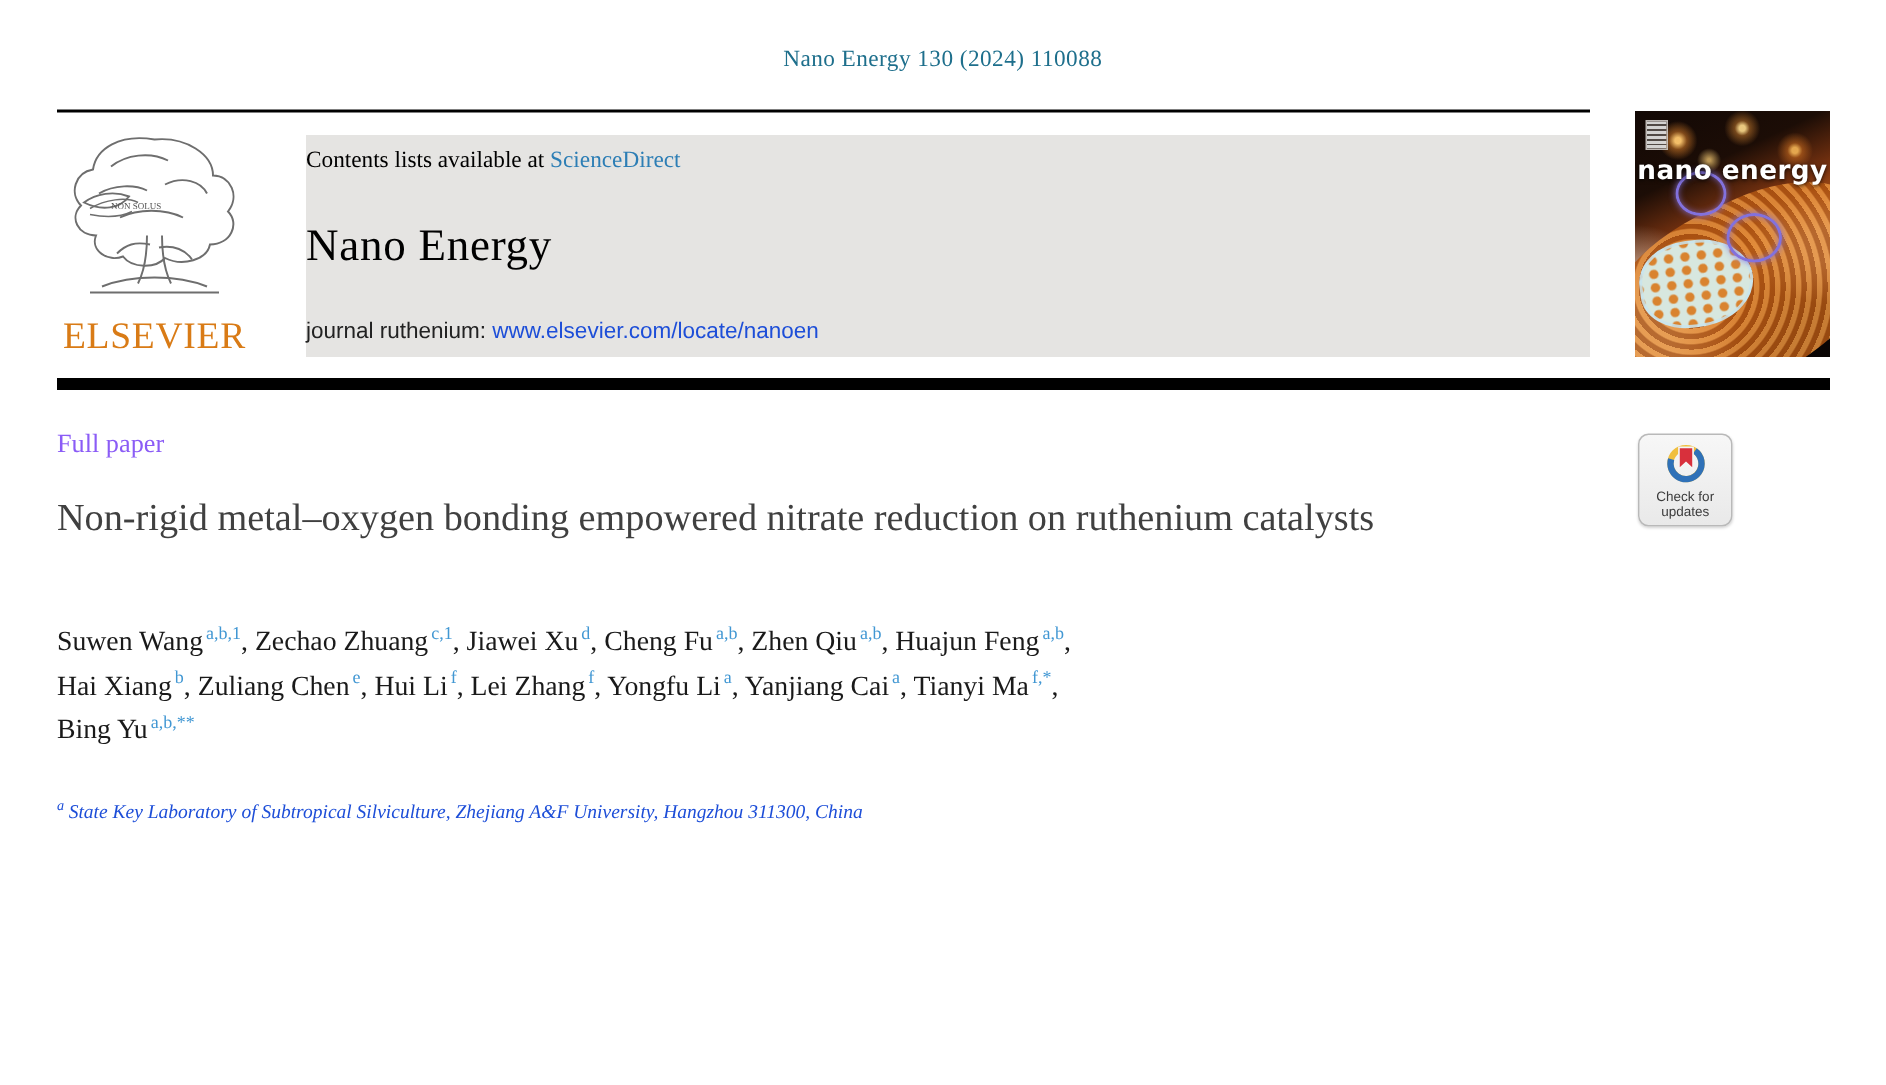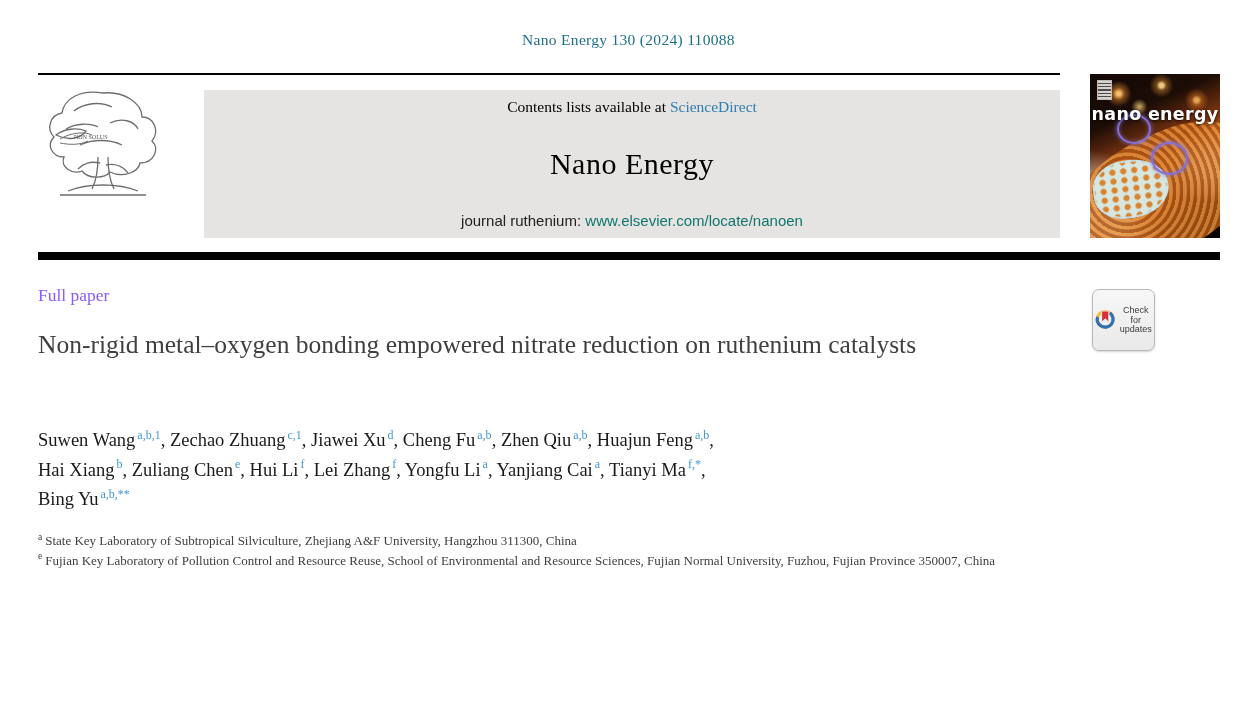--- a/index.html
+++ b/index.html
@@ -21,28 +21,28 @@
   .logo { position:absolute; left:38px; top:83px; width:130px; height:157px; text-align:center; }
   .logo svg { display:block; margin:0 auto; }
   .logo-text {
     font-size:25px; color:#d97b16; letter-spacing:.5px; margin-top:2px;
     font-family:"Liberation Serif", serif;
   }
 
   
   .banner {
     position:absolute; left:204px; top:90px; width:856px; height:148px;
-    background:#e5e4e2; display:flex; flex-direction:column; align-items:center;
+    background:#e5e4e2; display:flex; flex-direction:column; align-items:flex-start;
     justify-content:space-between; padding:8px 0 9px 0;
   }
   .banner-line1 { font-size:15.5px; color:#000; }
   .banner-line1 a, .link-blue { color:#2d7eb5; text-decoration:none; cursor:pointer; }
   .banner-title { font-size:30px; color:#000; letter-spacing:.5px; }
   .banner-line3 { font-family:"Liberation Sans", sans-serif; font-size:15px; color:#222; }
-  .banner-line3 a { color:#0f766e; text-decoration:none; cursor:pointer; }
+  .banner-line3 a { color:#1d4ed8; text-decoration:none; cursor:pointer; }
 
   
   .cover {
     position:absolute; left:1090px; top:74px; width:130px; height:164px;
     overflow:hidden; cursor:pointer;
     background:
       radial-gradient(circle at 22% 12%, rgba(255,200,110,.95) 0 2px, rgba(255,150,50,.45) 6px, transparent 13px),
       radial-gradient(circle at 55% 7%, rgba(255,220,140,.9) 0 2px, rgba(255,160,60,.4) 5px, transparent 12px),
       radial-gradient(circle at 82% 16%, rgba(255,190,90,.85) 0 2px, rgba(255,140,40,.4) 5px, transparent 12px),
       radial-gradient(circle at 38% 20%, rgba(255,210,120,.7) 0 1px, transparent 8px),
@@ -82,39 +82,39 @@
   
   .article-type { position:absolute; left:38px; top:285px; font-size:17.5px; color:#8b5cf6; }
   .article-title {
     position:absolute; left:38px; top:325px; width:910px;
     font-size:25.5px; line-height:39px; color:#404040;
   }
   .badge {
     position:absolute; left:1092px; top:289px; width:63px; height:62px;
     background:linear-gradient(#f7f7f7, #e9e9e9);
     border:1px solid #b9b9b9; border-radius:7px;
-    display:flex; flex-direction:row; align-items:center; justify-content:center;
+    display:flex; flex-direction:column; align-items:center; justify-content:center;
     cursor:pointer; box-shadow:0 1px 2px rgba(0,0,0,.18);
   }
   .badge-label {
     font-family:"Liberation Sans", sans-serif; font-size:9px; line-height:9.5px;
     color:#3c3c3c; text-align:center; width:48px; margin-top:1px;
   }
 
   
   .authors {
-    position:absolute; left:38px; top:426px; width:1010px;
+    position:absolute; left:38px; top:414px; width:1010px;
     font-size:18.5px; line-height:29.5px; color:#1a1a1a;
   }
   .authors sup { font-size:12px; color:#4197d3; margin-left:2px; line-height:0; }
 
   
   .affiliations {
     position:absolute; left:38px; top:531px; width:1035px;
-    font-size:13px; line-height:19.6px; color:#404040;
+    font-size:13px; line-height:19.6px; font-style:italic; color:#1d4ed8;
   }
   .aff sup { font-size:9.5px; margin-right:3px; line-height:0; }
 </style>
 </head>
 <body>
 
 <div class="page">
 
   <div class="citation">Nano Energy 130 (2024) 110088</div>
   <div class="rule-top"></div>
@@ -127,20 +127,21 @@
         <path d="M58 74 C58 86 56 98 52 106 M68 74 C68 86 70 98 74 106"></path>
         <path d="M60 80 C50 78 44 80 38 86 M66 82 C76 80 84 84 88 90"></path>
         <path d="M28 108 C48 100 78 100 98 108 M20 112 L106 112"></path>
         <path d="M16 52 C24 46 36 44 46 48 C40 56 28 58 16 52 Z"></path>
       </g>
       <g fill="none" stroke="#6e6e6e" stroke-width="1">
         <path d="M20 56 C30 50 44 48 52 52 M20 60 C30 62 40 62 48 58"></path>
       </g>
       <text x="34" y="56" font-size="6" fill="#555" font-family="Liberation Serif, serif">NON SOLUS</text>
     </svg>
+    <div class="logo-text">ELSEVIER</div>
   </div>
 
   <div class="banner">
     <div class="banner-line1">
       <span>Contents lists available at </span><a>ScienceDirect</a>
     </div>
     <div class="banner-title">Nano Energy</div>
     <div class="banner-line3">
       <span>journal ruthenium: </span><a>www.elsevier.com/locate/nanoen</a>
     </div>
@@ -166,17 +167,16 @@
       <circle cx="17" cy="16" r="11" fill="none" stroke="#2f71b8" stroke-width="4.5" stroke-dasharray="48 22" transform="rotate(-55 17 16)"></circle>
       <path d="M12 4.5 h10 v15.5 l-5 -4.6 l-5 4.6 z" fill="#d8303c" stroke="#f4f4f4" stroke-width="1.2"></path>
     </svg>
     <div class="badge-label">Check for updates</div>
   </div>
 
   <div class="authors"><span>Suwen Wang</span><sup>a,b,1</sup>, <span>Zechao Zhuang</span><sup>c,1</sup>, <span>Jiawei Xu</span><sup>d</sup>, <span>Cheng Fu</span><sup>a,b</sup>, <span>Zhen Qiu</span><sup>a,b</sup>, <span>Huajun Feng</span><sup>a,b</sup>, <br><span>Hai Xiang</span><sup>b</sup>, <span>Zuliang Chen</span><sup>e</sup>, <span>Hui Li</span><sup>f</sup>, <span>Lei Zhang</span><sup>f</sup>, <span>Yongfu Li</span><sup>a</sup>, <span>Yanjiang Cai</span><sup>a</sup>, <span>Tianyi Ma</span><sup>f,*</sup>, <br><span>Bing Yu</span><sup>a,b,**</sup></div>
 
   <div class="affiliations">
       <div class="aff"><sup>a</sup>State Key Laboratory of Subtropical Silviculture, Zhejiang A&amp;F University, Hangzhou 311300, China</div>
-      <div class="aff"><sup>e</sup>Fujian Key Laboratory of Pollution Control and Resource Reuse, School of Environmental and Resource Sciences, Fujian Normal University, Fuzhou, Fujian Province 350007, China</div>
     </div>
 
   <div class="rule-bottom"></div>
 </div>
 
 </body></html>

